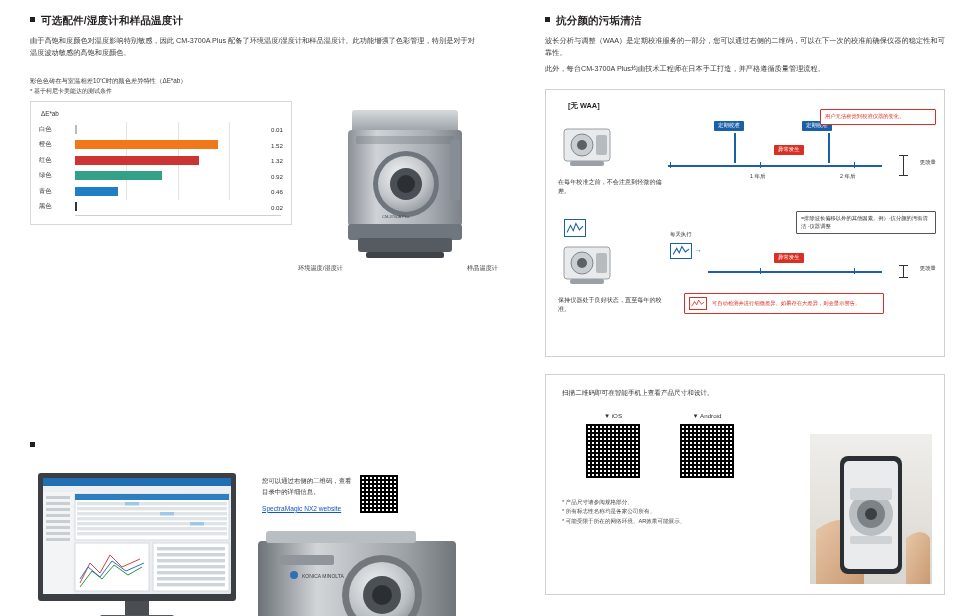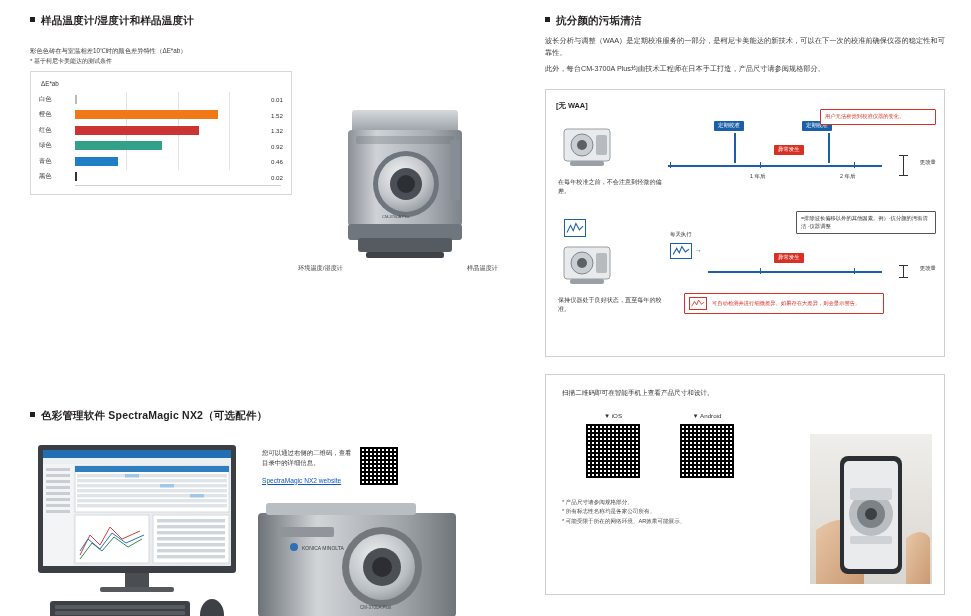--- a/index.html
+++ b/index.html
@@ -72,21 +72,21 @@
   .screen-area { position: relative; margin-top: 16px; height: 215px; }
 
   .qr-text { font-size: 6.4px; color: #333; line-height: 1.6; }
   .qr-link { font-size: 6.6px; color: #1155cc; text-decoration: underline; }
 
   
   .waa-card {
     border: 1px solid #d0d0d0; background: #fff;
     padding: 9px 10px 10px 10px; margin-top: 14px; height: 268px; position: relative;
   }
-  .waa-head { font-size: 7.4px; font-weight: bold; color: #231f20; margin: 0 0 4px 0; }
+  .waa-head { font-size: 7.4px; font-weight: bold; color: #231f20; margin: 0 0 4px 12px; }
   .waa-note { font-size: 6.1px; color: #3a3a3a; line-height: 1.5; margin: 0; }
 
   .tl { position: relative; }
   .tl-line { position: absolute; height: 2px; background: #1a5fa8; }
   .tl-tick { position: absolute; width: 1px; height: 6px; background: #1a5fa8; }
   .badge-blue {
     position: absolute; background: #1a5fa8; color: #fff; font-size: 5.4px;
     padding: 1.5px 4px; white-space: nowrap; border-radius: 1px;
   }
   .badge-red {
@@ -124,22 +124,23 @@
   }
 </style>
 </head>
 <body>
 
 <div class="page">
 
   <div class="col-left">
 
     <h2 class="sec">
-      <span class="sq"></span><span>样品温度计/湿度计和样品温度计</span>
+      <span class="sq"></span><span>可选配件/湿度计和样品温度计</span>
     </h2>
+    <p class="body" style="width:445px">由于高饱和度颜色对温度影响特别敏感，因此 CM-3700A Plus 配备了环境温度/湿度计和样品温度计。此功能增强了色彩管理，特别是对于对温度波动敏感的高饱和度颜色。</p>
 
     <p class="chart-caption">彩色色砖在与室温相差10℃时的颜色差异特性（ΔE*ab）</p>
     <p class="chart-sub">* 基于柯尼卡美能达的测试条件</p>
 
     <div class="chart-card">
       <div class="chart-title">ΔE*ab</div>
 
       <div class="chart-rows" id="chart-rows">
           <div class="gridline" style="left: 87.25px;"></div>
           <div class="gridline" style="left: 138.5px;"></div>
@@ -224,21 +225,21 @@
       </svg>
     </div>
 
     <div class="caption-row">
       <span>环境温度/湿度计</span>
       <span>样品温度计</span>
     </div>
 
     <div class="sw-block" style="margin-top:214px">
       <h2 class="sec">
-        <span class="sq"></span><span>色彩管理软件 SpectraMagic NX2（可选配件）</span>
+        <span class="sq"></span>
       </h2>
     </div>
 
     <div class="screen-area">
       <svg width="452" height="215" viewBox="0 0 452 215">
         <defs>
           <linearGradient id="scr" x1="0" y1="0" x2="1" y2="1">
             <stop offset="0" stop-color="#f4f6f8"></stop>
             <stop offset="1" stop-color="#e4e8ec"></stop>
           </linearGradient>
@@ -339,22 +340,22 @@
       </div>
       <div class="qr" style="position:absolute; left:330px; top:8px; width:38px; height:38px;"></div>
     </div>
   </div>
 
   <div class="col-right">
 
     <h2 class="sec">
       <span class="sq"></span><span>抗分颜的污垢清洁</span>
     </h2>
-    <p class="body">波长分析与调整（WAA）是定期校准服务的一部分，是柯尼卡美能达的新技术，可以在下一次的校准前确保仪器的稳定性和可靠性。</p>
-    <p class="body" style="margin-top:5px">此外，每台CM-3700A Plus均由技术工程师在日本手工打造，产品尺寸请参阅规格部分。</p>
+    <p class="body">波长分析与调整（WAA）是定期校准服务的一部分，您可以通过右侧的二维码，可以在下一次的校准前确保仪器的稳定性和可靠性。</p>
+    <p class="body" style="margin-top:5px">此外，每台CM-3700A Plus均由技术工程师在日本手工打造，并严格遵循质量管理流程。</p>
 
     <div class="waa-card">
 
       <div class="waa-head" style="margin-top:2px">[无 WAA]</div>
 
       <div style="position:relative;height:100px;">
 
         <svg width="52" height="46" viewBox="0 0 52 46" style="position:absolute;left:6px;top:8px;">
           <rect x="2" y="6" width="46" height="32" rx="3" fill="#e8eaec" stroke="#9aa0a6"></rect>
           <circle cx="20" cy="22" r="11" fill="#c9ced3" stroke="#81878d"></circle>

